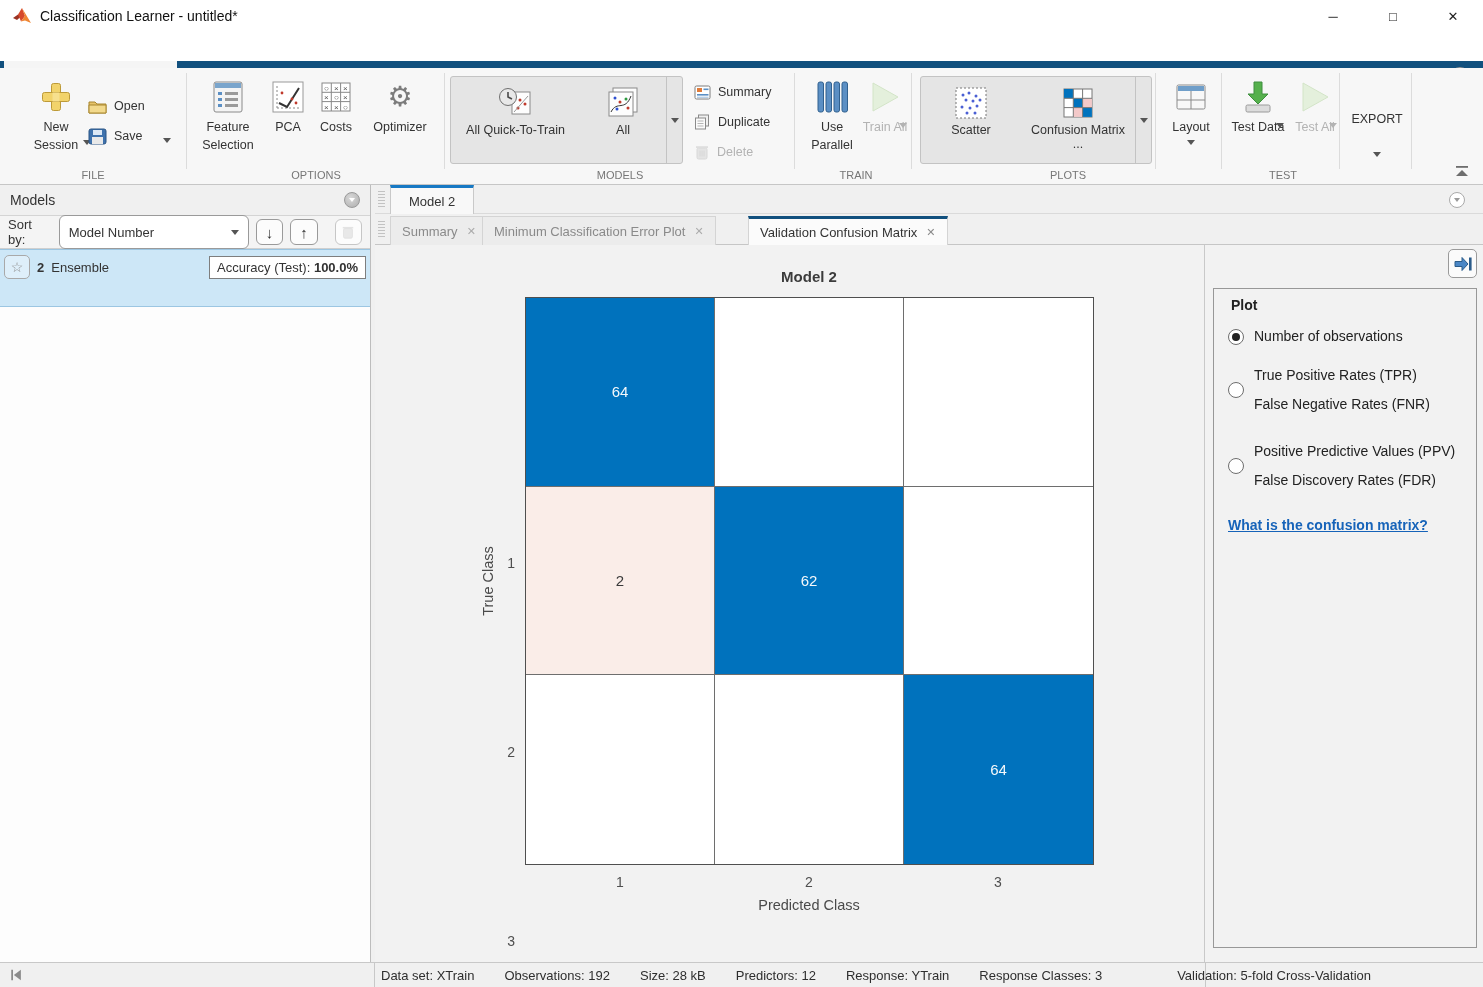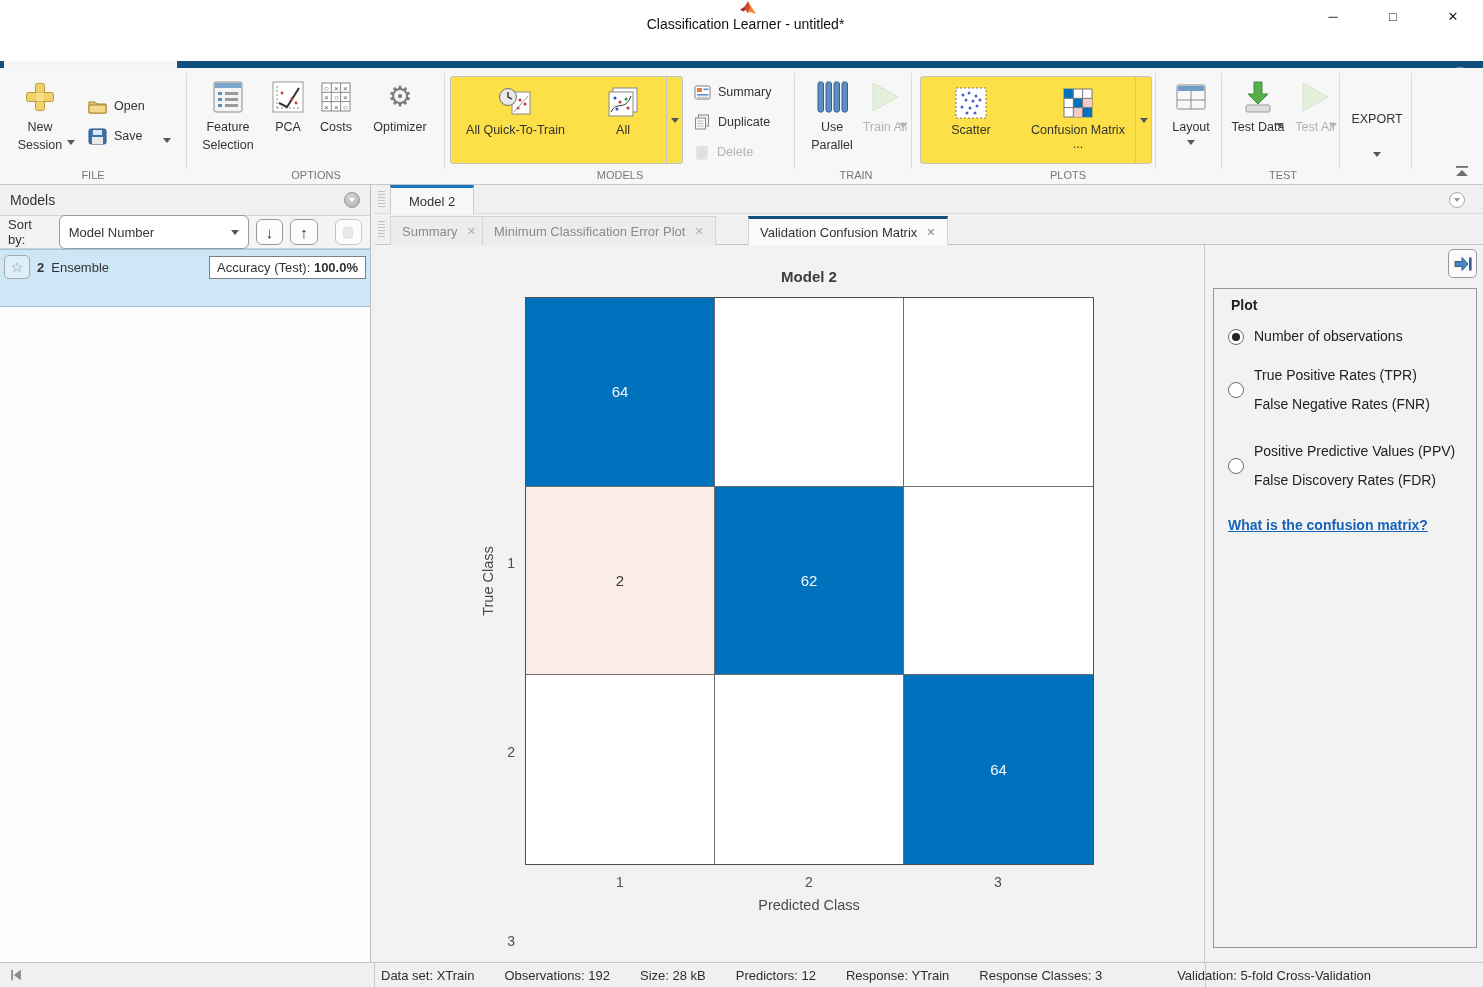--- a/index.html
+++ b/index.html
@@ -1,21 +1,21 @@
 <!DOCTYPE html>
 <html><head>
 <meta charset="utf-8">
 <style>
   * { box-sizing: border-box; margin: 0; padding: 0; }
   html,body { width:1483px; height:987px; }
   body { font-family:"Liberation Sans", sans-serif; background:#fff; overflow:hidden; position:relative; color:#333; }
   #app { position:absolute; inset:0; }
 
   
-  .titlebar { position:absolute; left:0; top:0; width:1483px; height:32px; background:#fff; display:flex; align-items:center;flex-direction:column; }
+  .titlebar { position:absolute; left:0; top:0; width:1483px; height:32px; background:#fff; display:flex; align-items:center; }
   .titlebar .logo { margin-left:12px; width:20px; height:18px; }
   .titlebar .title { margin-left:8px; font-size:14px; color:#111; }
   .win-controls { position:absolute; right:0; top:0; height:32px; display:flex; }
   .win-btn { width:60px; height:32px; display:flex; align-items:center; justify-content:center; font-size:13px; color:#222; }
 
   
   .tabbar { position:absolute; left:0; top:32px; width:1483px; height:36px; background:#11507E;margin-top:29px; }
   .app-tab { position:absolute; left:4px; top:0; height:36px; width:173px; background:#f5f5f5; display:flex; align-items:center; justify-content:center; font-size:12.5px; letter-spacing:.3px; color:#3d3d3d; }
   .help-btn { position:absolute; right:12px; top:6px; width:22px; height:22px; border-radius:50%; background:radial-gradient(circle at 35% 30%, #ffffff, #cfcfcf); border:1px solid #9a9a9a; display:flex; align-items:center; justify-content:center; font-weight:bold; font-size:14px; color:#11507E; }
 
@@ -24,21 +24,21 @@
   .rsep { position:absolute; top:5px; height:96px; width:1px; background:#dcdcdc; }
   .rlabel { position:absolute; bottom:3px; font-size:11px; color:#767676; text-align:center; }
   .big-btn { position:absolute; top:8px; display:flex; flex-direction:column; align-items:center; font-size:12.5px; color:#333; text-align:center; cursor:default; }
   .big-btn .icon-area { height:42px; display:flex; align-items:center; justify-content:center; }
   .big-btn .lbl { line-height:1.45; }
   .small-btn { position:absolute; display:flex; align-items:center; gap:7px; font-size:12.5px; color:#333; height:24px; }
   .dd { width:0; height:0; border-left:4px solid transparent; border-right:4px solid transparent; border-top:5px solid #555; display:inline-block; }
   .disabled, .disabled .lbl { color:#b3b3b3; }
   .disabled svg, .disabled .glyph { opacity:.45; }
   .disabled .dd { border-top-color:#b3b3b3; }
-  .gallery { position:absolute; top:8px; height:88px; background:#fde047; border:1px solid #c3c3c3; border-radius:3px; display:flex; }
+  .gallery { position:absolute; top:8px; height:88px; background:#e5e5e5; border:1px solid #c3c3c3; border-radius:3px; display:flex; }
   .gallery-item { display:flex; flex-direction:column; align-items:center; justify-content:flex-start; padding-top:6px; font-size:12.5px; text-align:center; }
   .gallery-item .icon-area { height:40px; display:flex; align-items:center; }
   .gallery-dd { width:16px; border-left:1px solid #c3c3c3; display:flex; align-items:center; justify-content:center; }
   .glyph { line-height:1; }
   .export-btn { position:absolute; display:flex; flex-direction:column; align-items:center; font-size:12.5px; color:#333; }
   .ribbon-collapse { position:absolute; }
 
   
   .models-panel { position:absolute; left:0; top:185px; width:371px; height:777px; background:#fdfdfd; border-right:1px solid #bdbdbd; }
   .mp-header { height:31px; background:#f0f0f0; border-bottom:1px solid #d4d4d4; display:flex; align-items:center; padding:0 10px; font-size:14px; color:#333; }
@@ -115,21 +115,21 @@
     </div>
   </div>
 
   <div class="tabbar">
     <div class="app-tab">CLASSIFICATION LEARNER</div>
     <div class="help-btn">?</div>
   </div>
 
   <div class="ribbon">
 
-    <div class="big-btn" style="left:6px; width:68px;">
+    <div class="big-btn" style="left:22px; width:68px;">
       <div class="icon-area">
         <svg width="30" height="30" viewBox="0 0 30 30">
           <rect x="10.5" y="1.5" width="9" height="27" rx="2" fill="#f2d36b" stroke="#bd9a38"></rect>
           <rect x="1.5" y="10.5" width="27" height="9" rx="2" fill="#f2d36b" stroke="#bd9a38"></rect>
           <rect x="11.5" y="10.5" width="7" height="9" fill="#f7e08e"></rect>
         </svg>
       </div>
       <span class="lbl">New Session</span>
       <span class="dd" style="margin-top:-14px; margin-left:62px;"></span>
     </div>

